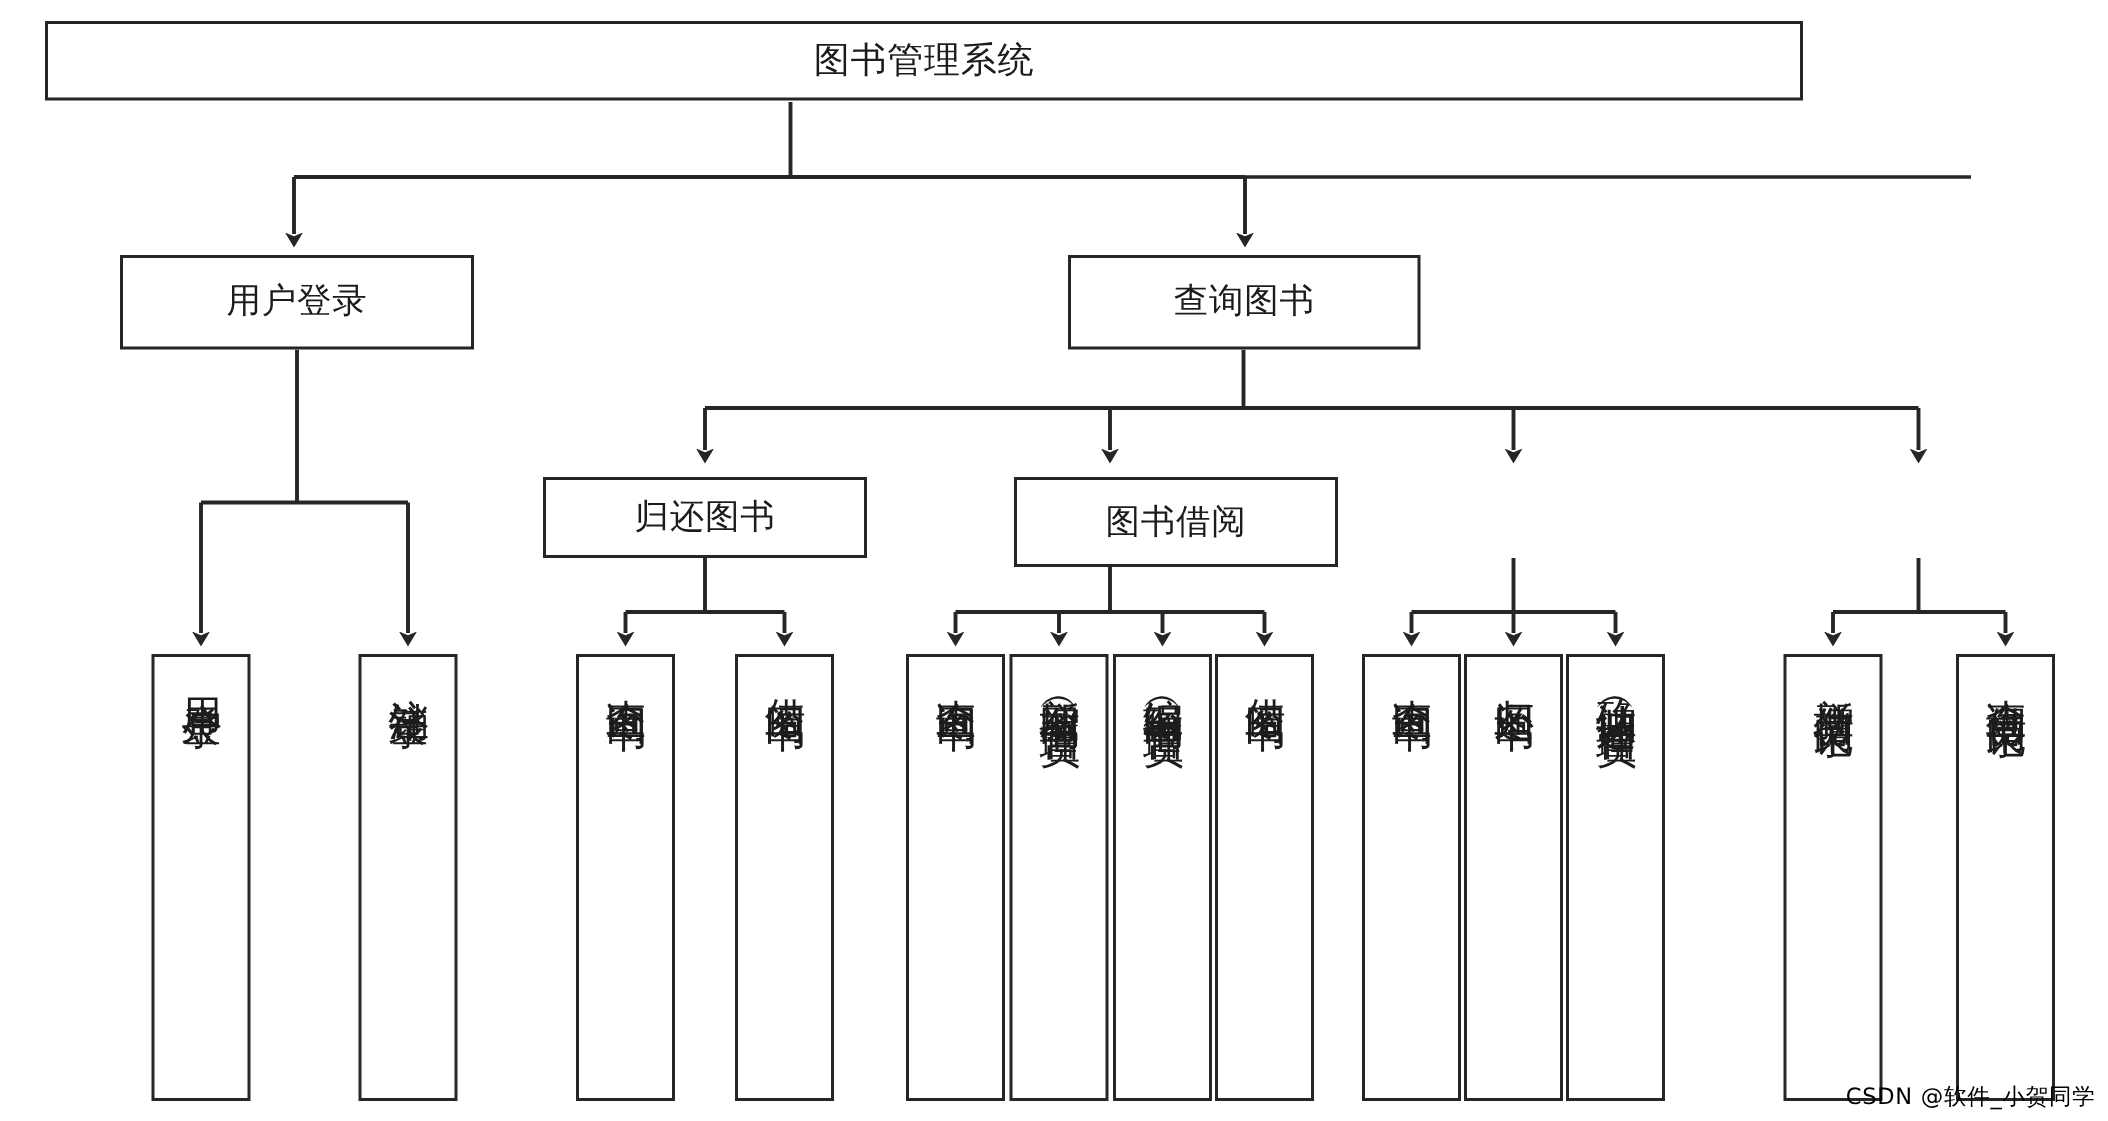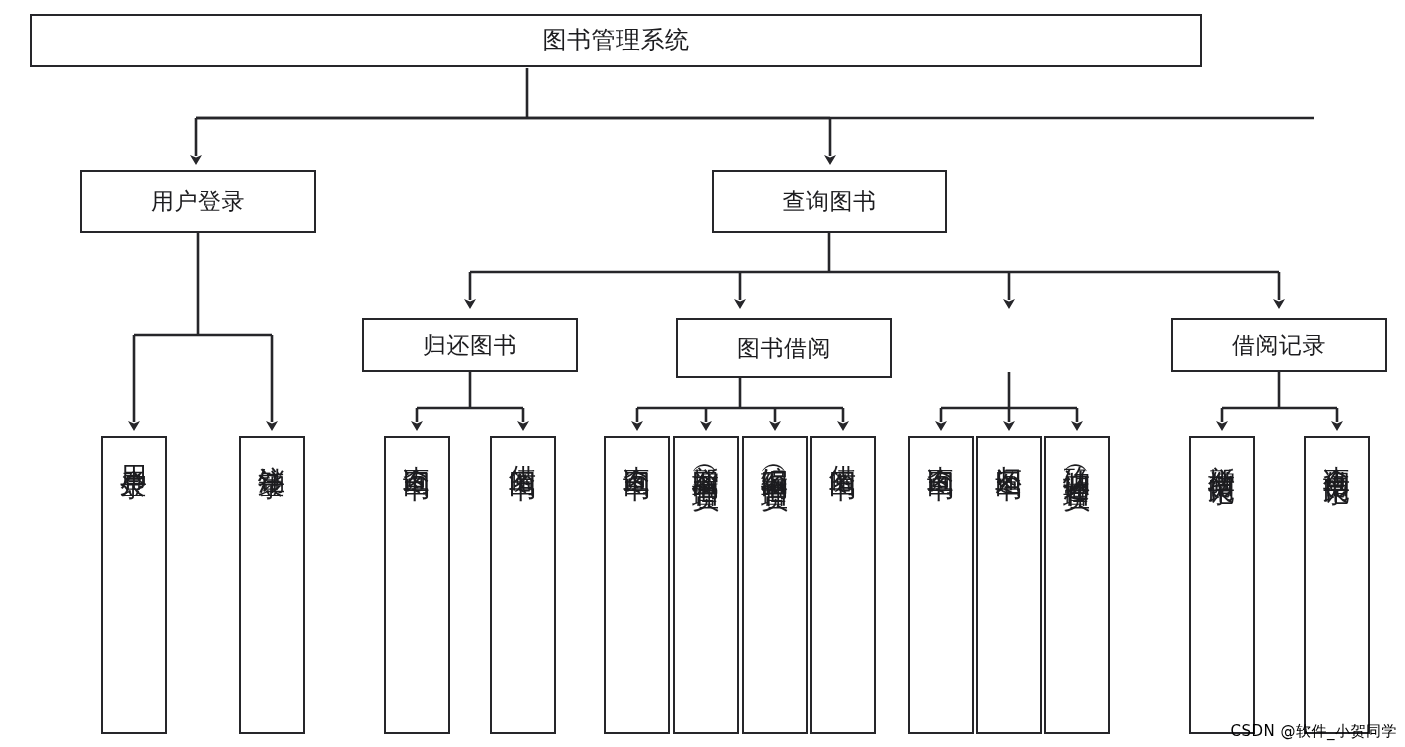--- a/index.html
+++ b/index.html
@@ -141,23 +141,20 @@
   <div class="node horiz" style="left:712px; top:170px; width:235px; height:63px;">
     <span class="label">查询图书</span>
   </div>
 
   <div class="node horiz" style="left:362px; top:318px; width:216px; height:54px;">
     <span class="label">归还图书</span>
   </div>
   <div class="node horiz" style="left:632px; top:318px; width:216px; height:60px;margin-left:44px;">
     <span class="label">图书借阅</span>
   </div>
-  <div class="node horiz" style="left:1171px; top:318px; width:216px; height:54px;">
-    <span class="label">借阅记录</span>
-  </div>
 
   <div class="node vert" style="left:101px; top:436px; width:66px; height:298px;">
     <span class="label">用户登录</span>
   </div>
   <div class="node vert" style="left:239px; top:436px; width:66px; height:298px;">
     <span class="label">注销登录</span>
   </div>
 
   <div class="node vert" style="left:384px; top:436px; width:66px; height:298px;">
     <span class="label">查询图书</span>

